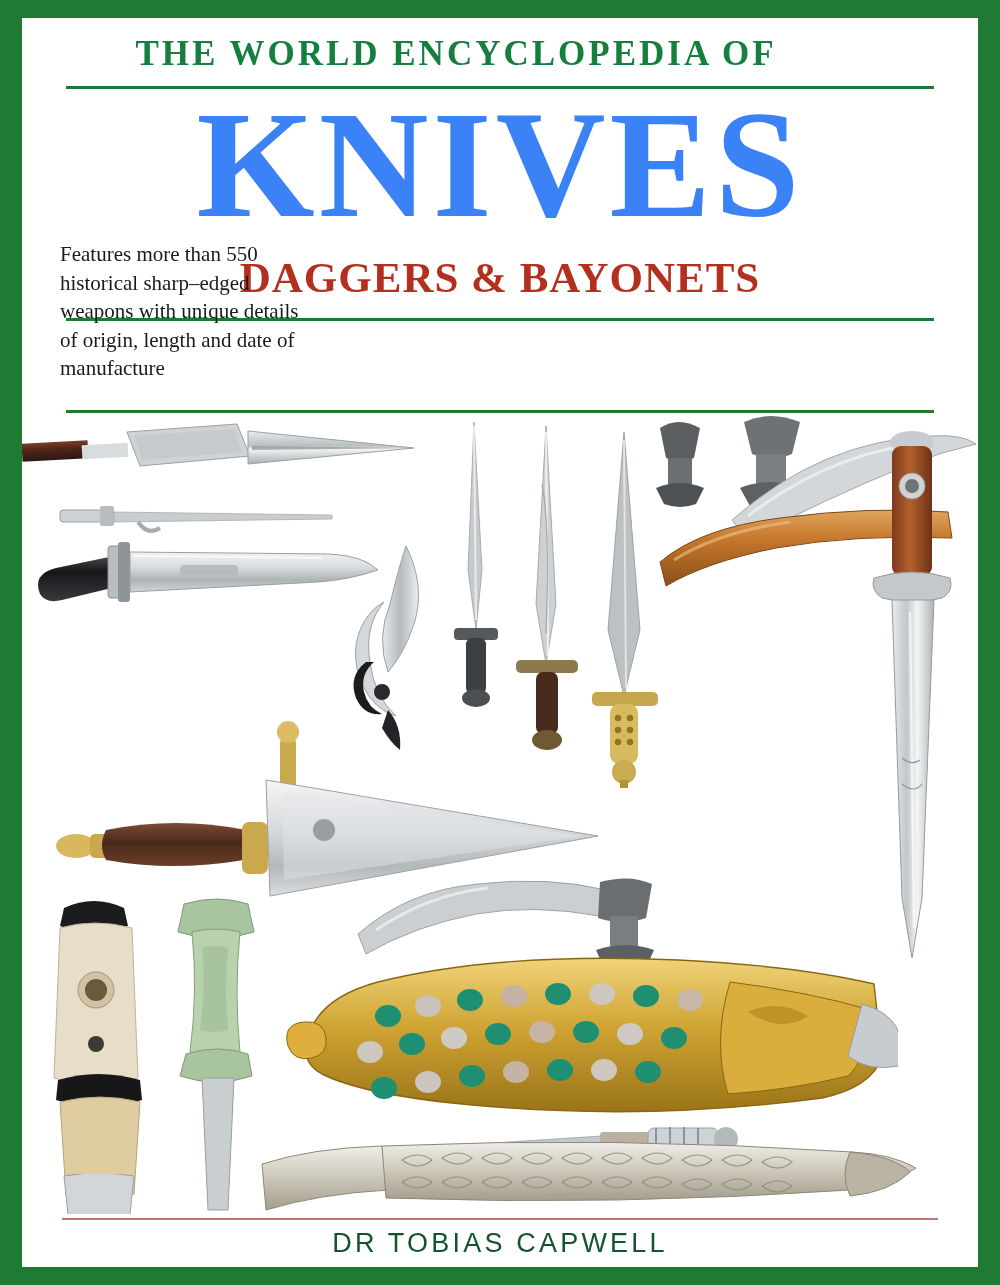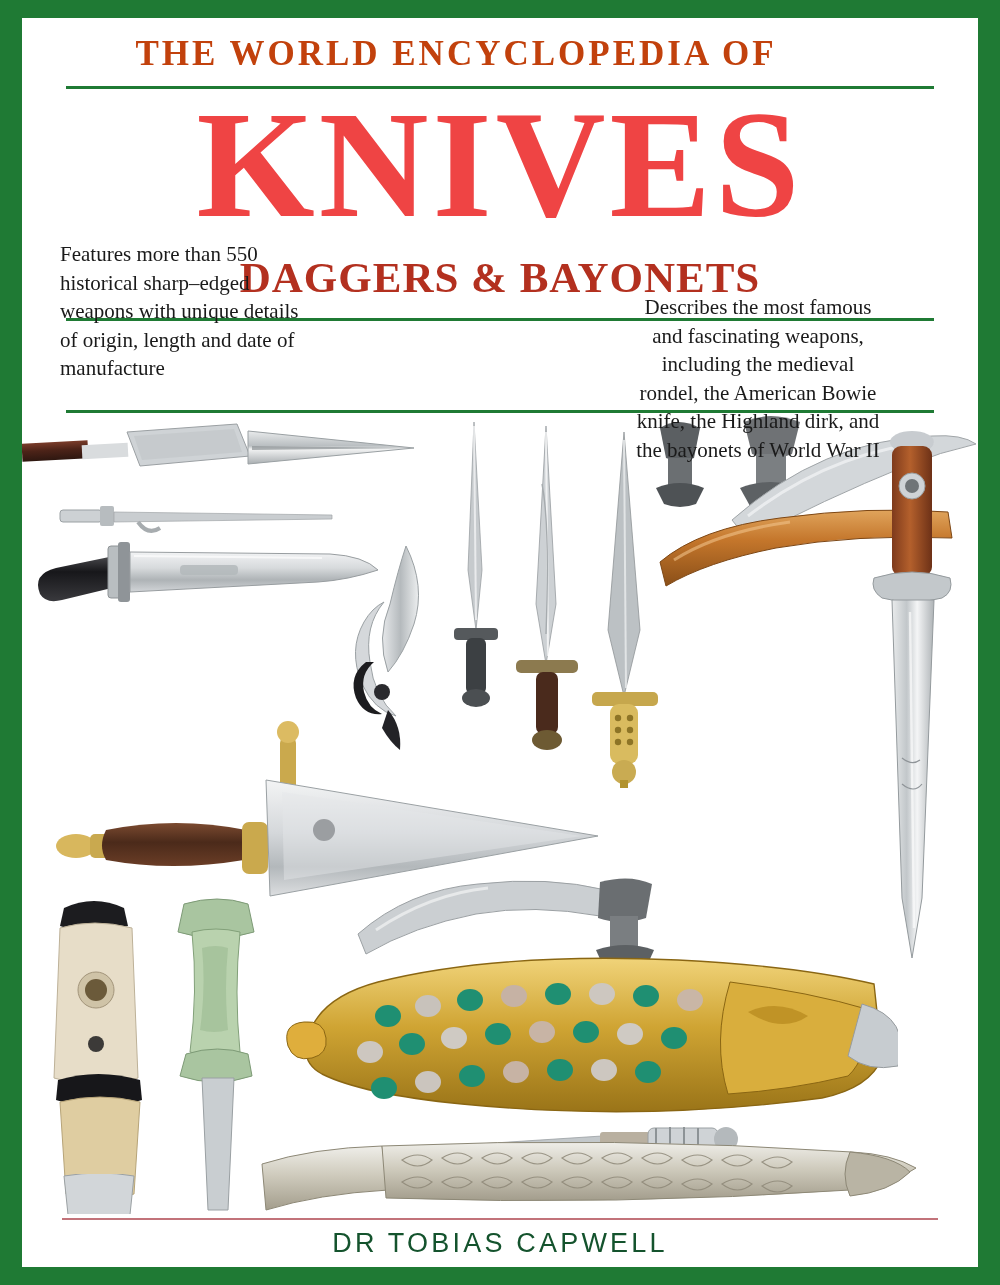--- a/index.html
+++ b/index.html
@@ -43,21 +43,21 @@
   .supertitle {
     position: absolute;
     top: 16px;
     left: 0;
     width: 868px;
     text-align: center;
     font-family: "Liberation Serif", serif;
     font-weight: bold;
     font-size: 35px;
     letter-spacing: 3.0px;
-    color: #c2410c;
+    color: #15803d;
     white-space: nowrap;
   }
   .rule {
     position: absolute;
     left: 44px;
     width: 868px;
     height: 3px;
     background: #1f7a34;
   }
   .rule-top { top: 68px; }
@@ -65,21 +65,21 @@
     position: absolute;
     top: 72px;
     left: 0;
     width: 956px;
     text-align: center;
     font-family: "Liberation Serif", serif;
     font-weight: bold;
     font-size: 152px;
     line-height: 150px;
     letter-spacing: 4px;
-    color: #ef4444;
+    color: #3b82f6;
     white-space: nowrap;
   }
   .sub-title {
     position: absolute;
     top: 228px;
     left: 0;
     width: 956px;
     text-align: center;
     font-family: "Liberation Serif", serif;
     font-weight: bold;
@@ -472,21 +472,20 @@
         <path d="M598,16 q44,4 60,20 q-20,20 -60,24 q-10,-22 0,-44 Z" fill="#b9b4a4" stroke="#8d8876"></path>
       </svg>
 
       <svg class="obj" style="left:30px; top:760px;" width="120" height="60">
         <path d="M12,2 q36,-6 70,0 l-6,58 l-58,0 Z" fill="#d2d6d9" stroke="#9aa0a3"></path>
       </svg>
 
     </div>
 
     <div class="txt-left">Features more than 550 historical sharp–edged weapons with unique details of origin, length and date of manufacture</div>
-    <div class="txt-right">Describes the most famous and fascinating weapons, including the medieval rondel, the American Bowie knife, the Highland dirk, and the bayonets of World War II</div>
 
     <div class="author-band">
       <div class="author-rule"></div>
       <div class="author-name">DR TOBIAS CAPWELL</div>
     </div>
 
   </div>
 </div>
 
 </body></html>

